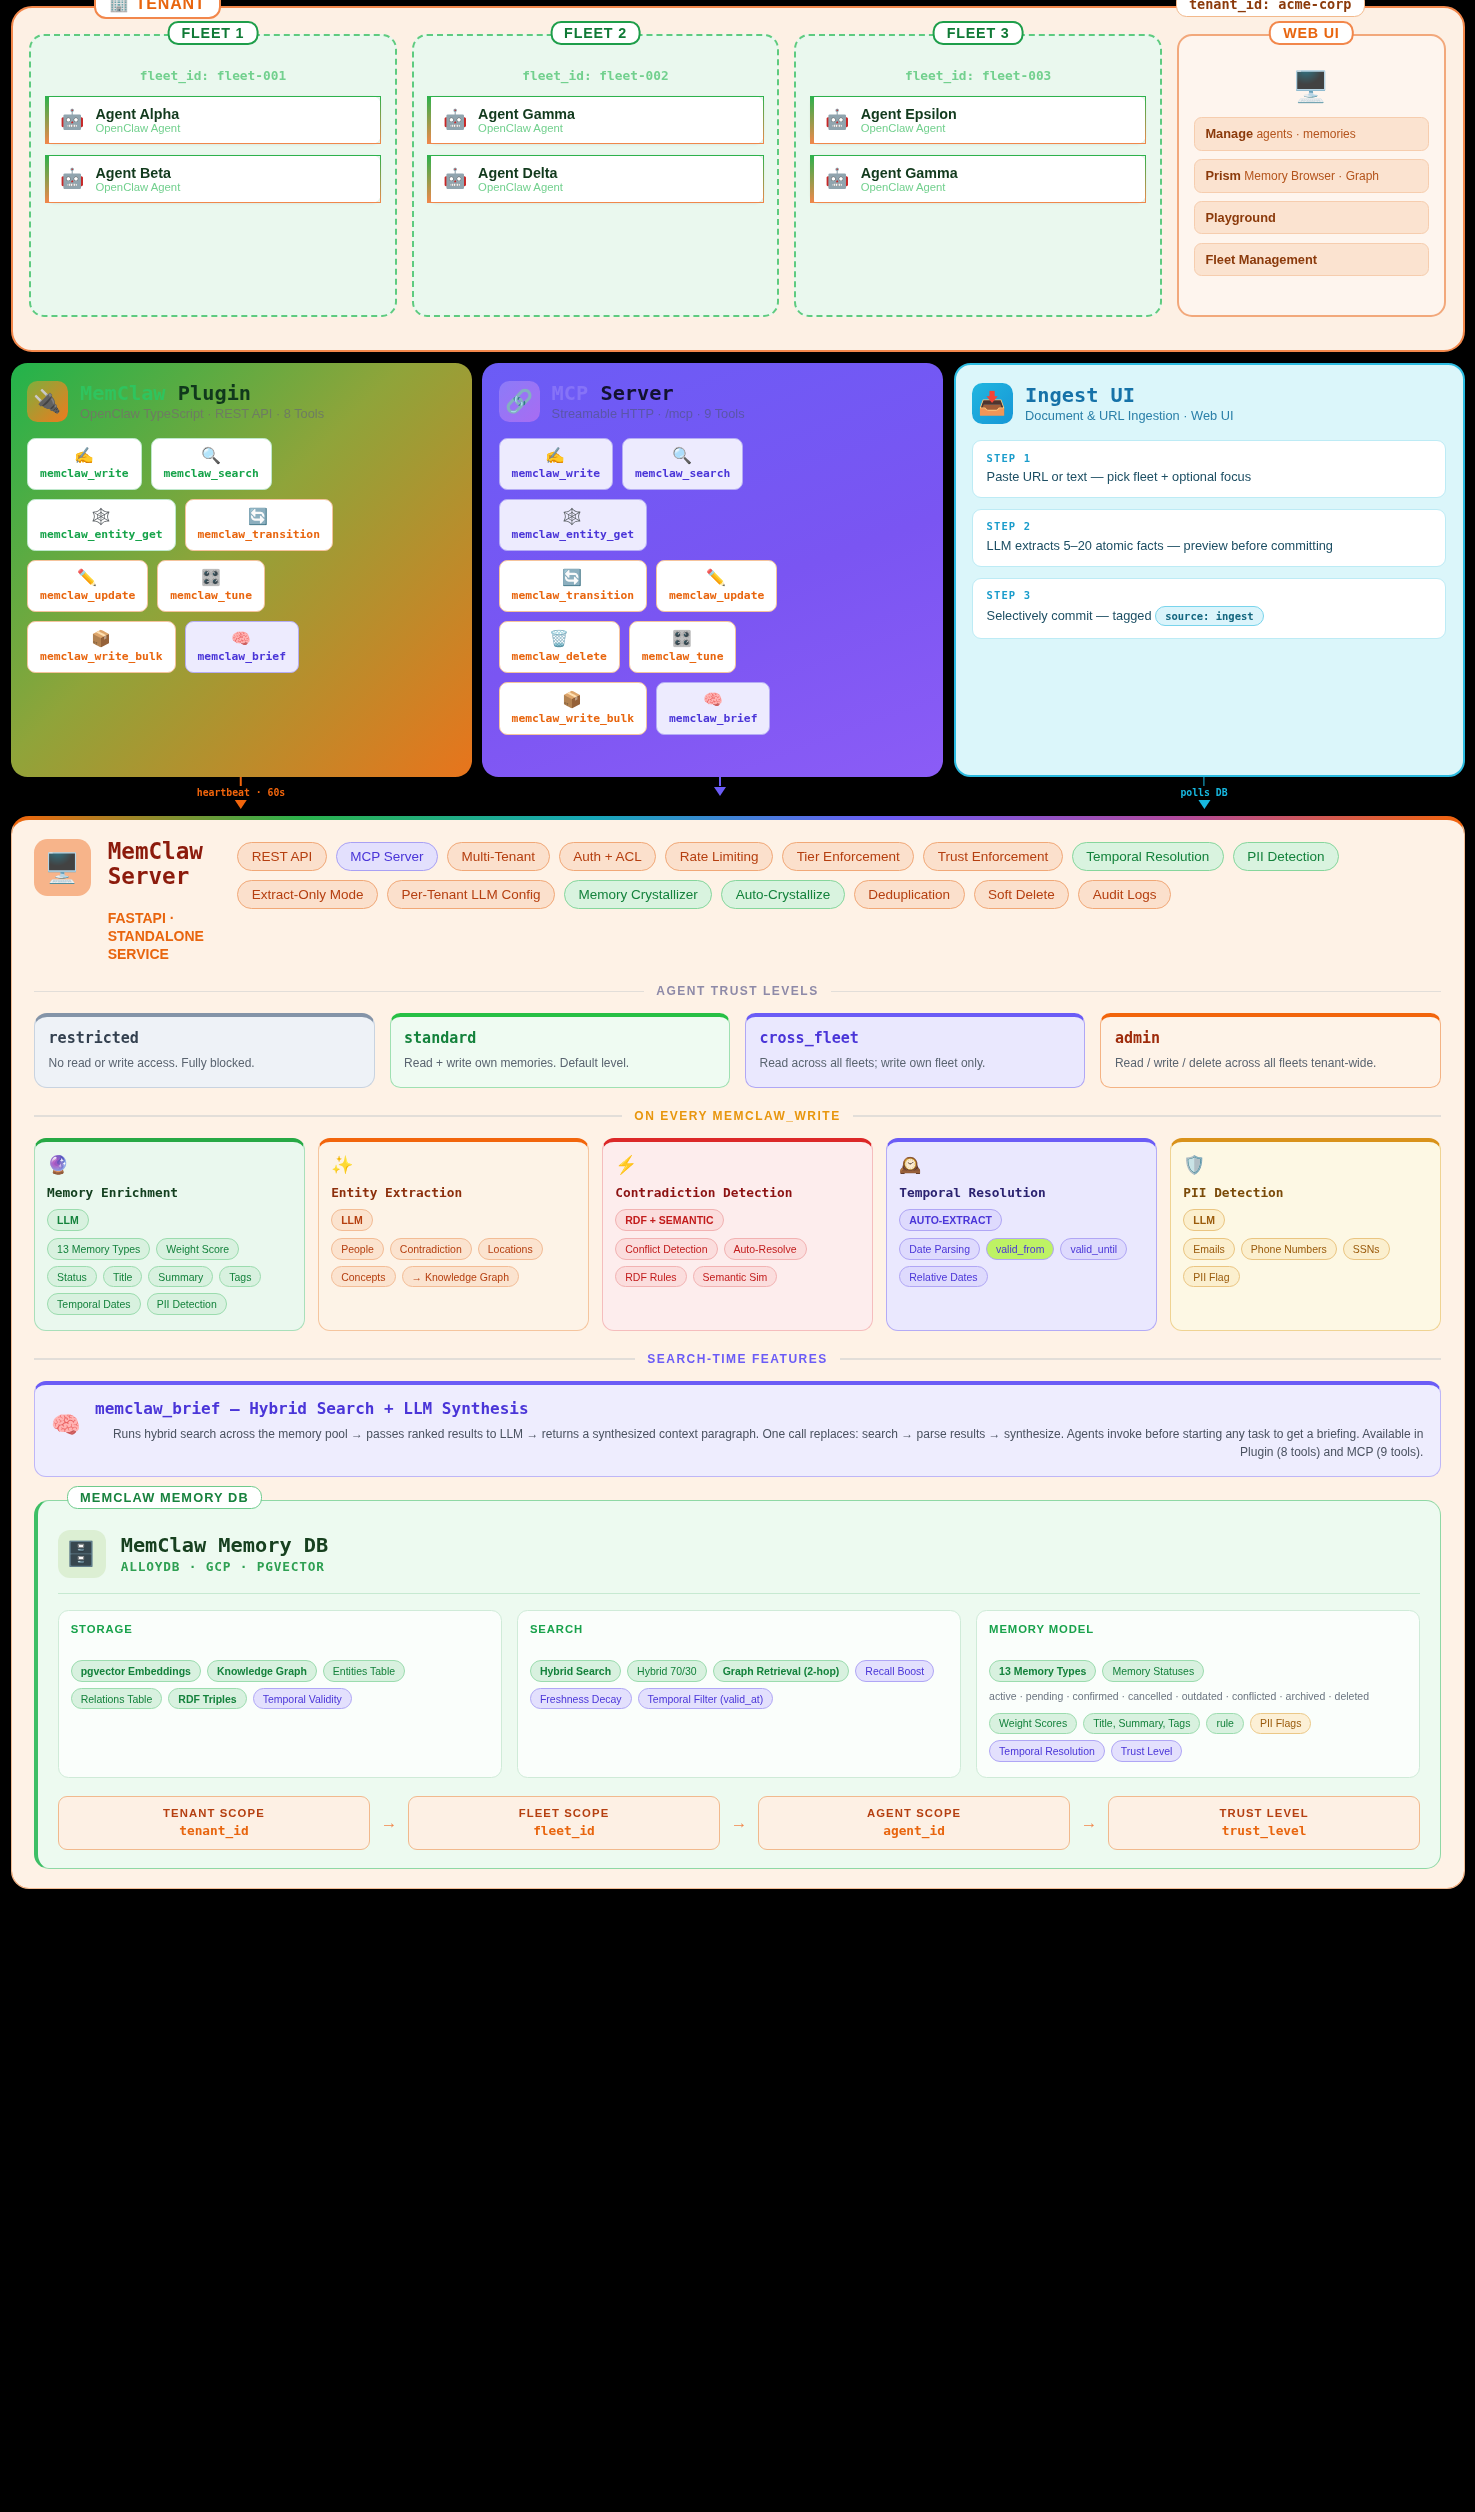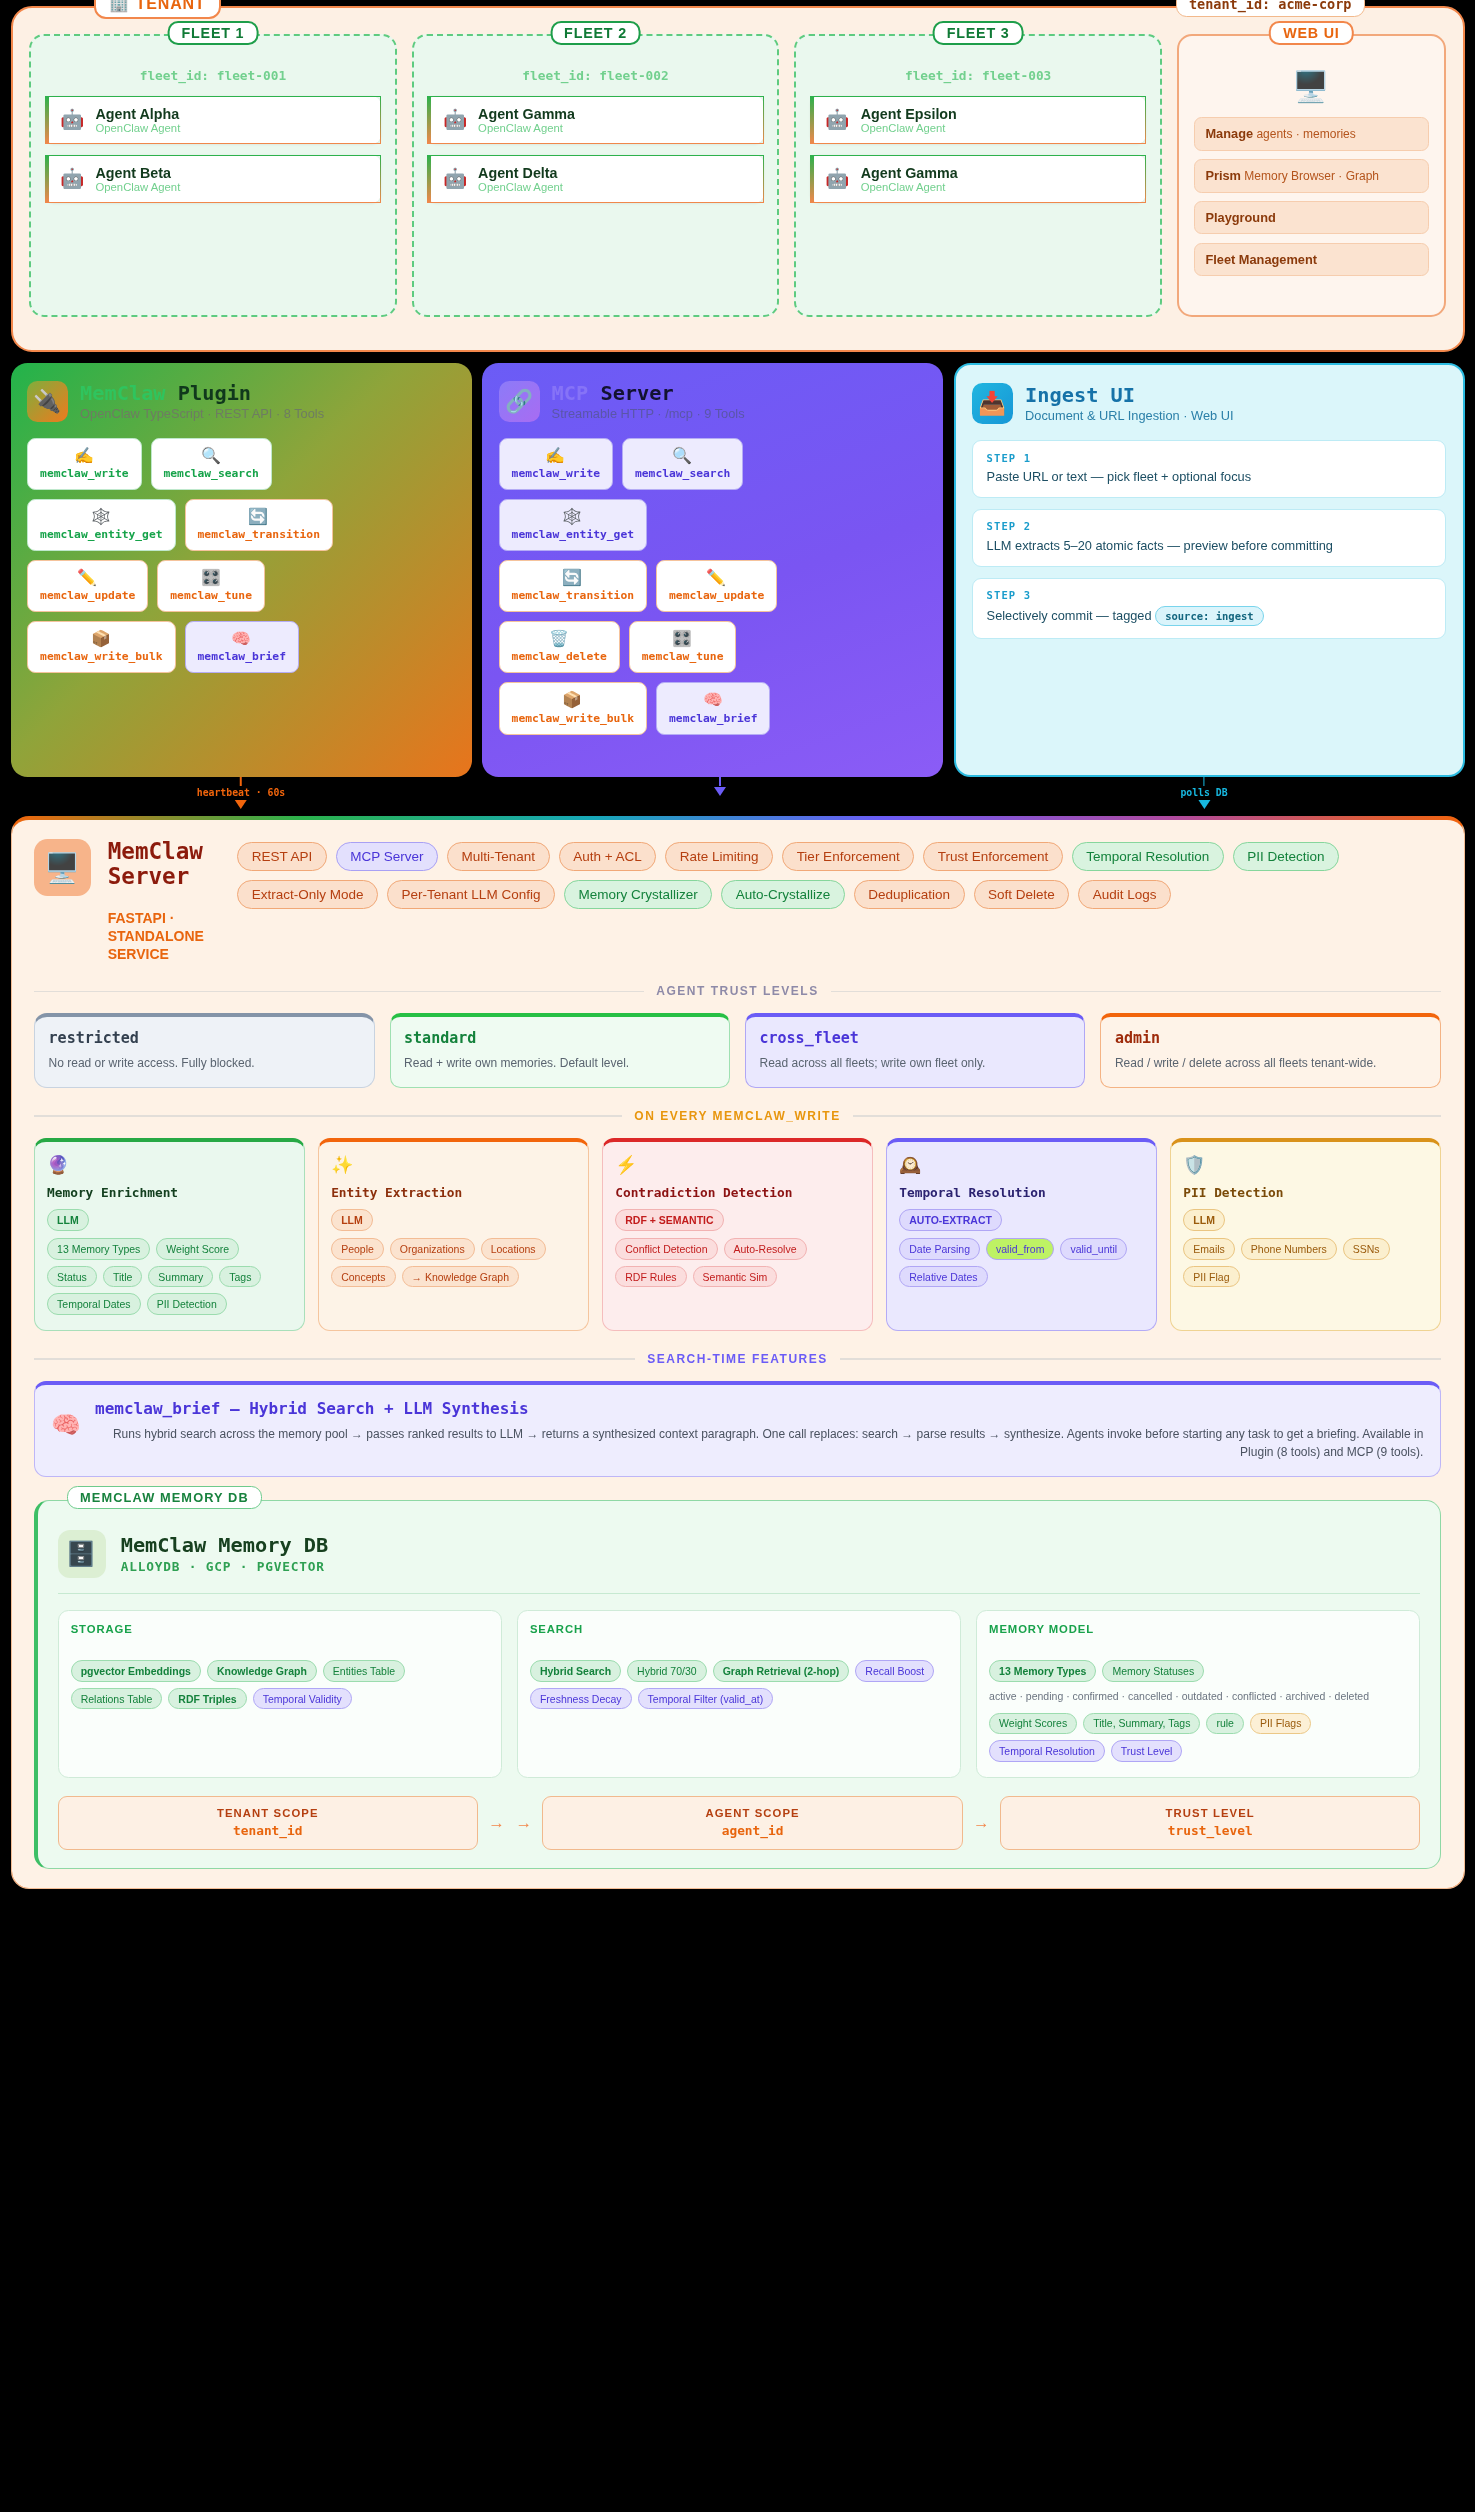--- a/index.html
+++ b/index.html
@@ -498,21 +498,21 @@
         </div>
       </div>
       <div class="feat" style="background: rgb(253, 243, 231); border-color: rgb(242, 101, 12) rgb(245, 197, 158) rgb(245, 197, 158);">
         <div class="feat-ico">✨</div>
         <div class="feat-t mono" style="color: rgb(140, 47, 12);">Entity Extraction</div>
         <div class="chips" style="margin-bottom: 7.5px;">
           <span class="chip hi" style="background: rgb(251, 227, 207); border-color: rgb(243, 188, 149); color: rgb(181, 63, 16);">LLM</span>
         </div>
         <div class="chips">
           <span class="chip" style="background: rgb(251, 227, 207); border-color: rgb(243, 188, 149); color: rgb(181, 63, 16);">People</span>
-          <span class="chip" style="background: rgb(251, 227, 207); border-color: rgb(243, 188, 149); color: rgb(181, 63, 16);">Organizations</span>
+          <span class="chip" style="background: rgb(251, 227, 207); border-color: rgb(243, 188, 149); color: rgb(181, 63, 16);">Contradiction</span>
           <span class="chip" style="background: rgb(251, 227, 207); border-color: rgb(243, 188, 149); color: rgb(181, 63, 16);">Locations</span>
           <span class="chip" style="background: rgb(251, 227, 207); border-color: rgb(243, 188, 149); color: rgb(181, 63, 16);">Concepts</span>
           <span class="chip" style="background: rgb(251, 227, 207); border-color: rgb(243, 188, 149); color: rgb(181, 63, 16);">→ Knowledge Graph</span>
         </div>
       </div>
       <div class="feat" style="background: rgb(253, 237, 237); border-color: rgb(220, 40, 40) rgb(245, 189, 189) rgb(245, 189, 189);">
         <div class="feat-ico">⚡</div>
         <div class="feat-t mono" style="color: rgb(140, 18, 18);">Contradiction Detection</div>
         <div class="chips" style="margin-bottom: 7.5px;">
           <span class="chip hi" style="background: rgb(251, 221, 221); border-color: rgb(242, 178, 178); color: rgb(194, 28, 28);">RDF + SEMANTIC</span>
@@ -614,20 +614,24 @@
             <span class="chip" style="background: rgb(227, 224, 253); border-color: rgb(175, 166, 245); color: rgb(74, 53, 216);">Trust Level</span>
           </div>
         </div>
       </div>
     <div class="scopes" id="scopes">
         <div class="scope">
           <div class="scope-k">TENANT SCOPE</div>
           <div class="scope-v mono">tenant_id</div>
         </div>
         <div class="scope-ar">→</div>
+        <div class="scope">
+          <div class="scope-k">FLEET SCOPE</div>
+          <div class="scope-v mono">fleet_id</div>
+        </div>
         <div class="scope-ar">→</div>
         <div class="scope">
           <div class="scope-k">AGENT SCOPE</div>
           <div class="scope-v mono">agent_id</div>
         </div>
         <div class="scope-ar">→</div>
         <div class="scope">
           <div class="scope-k">TRUST LEVEL</div>
           <div class="scope-v mono">trust_level</div>
         </div>

